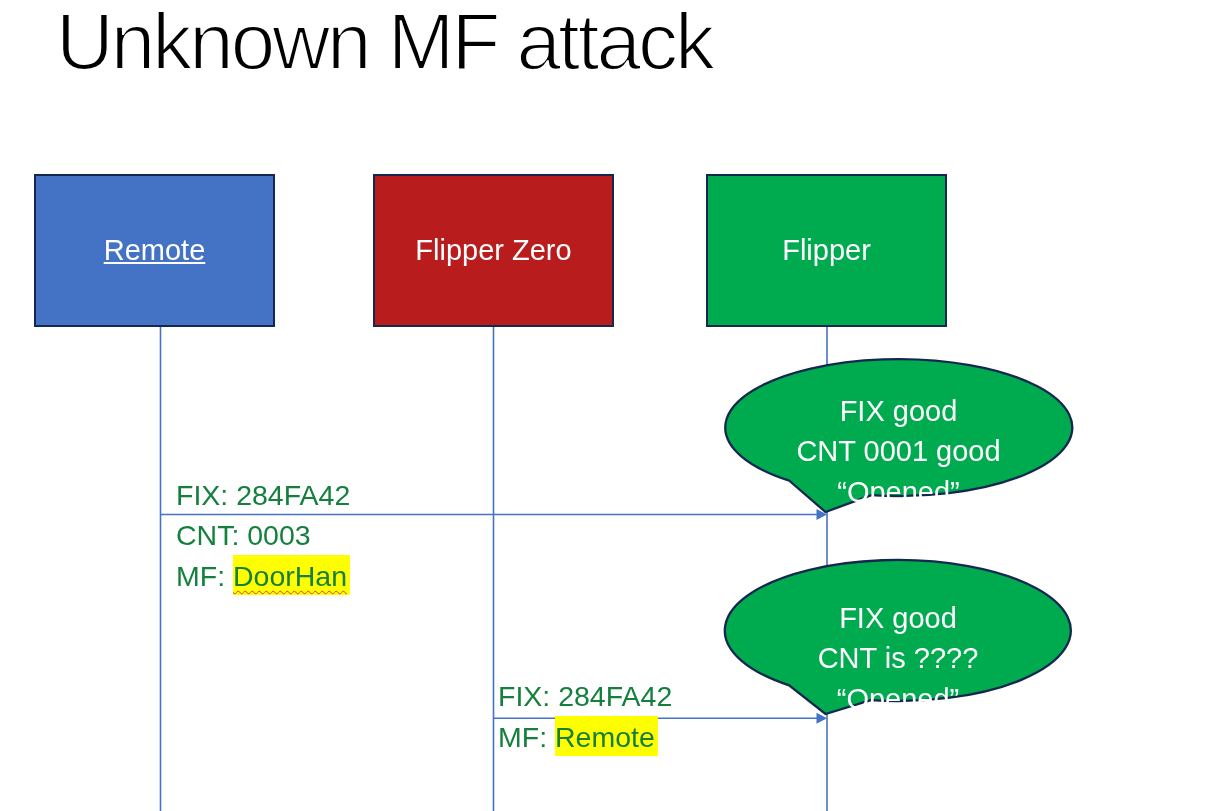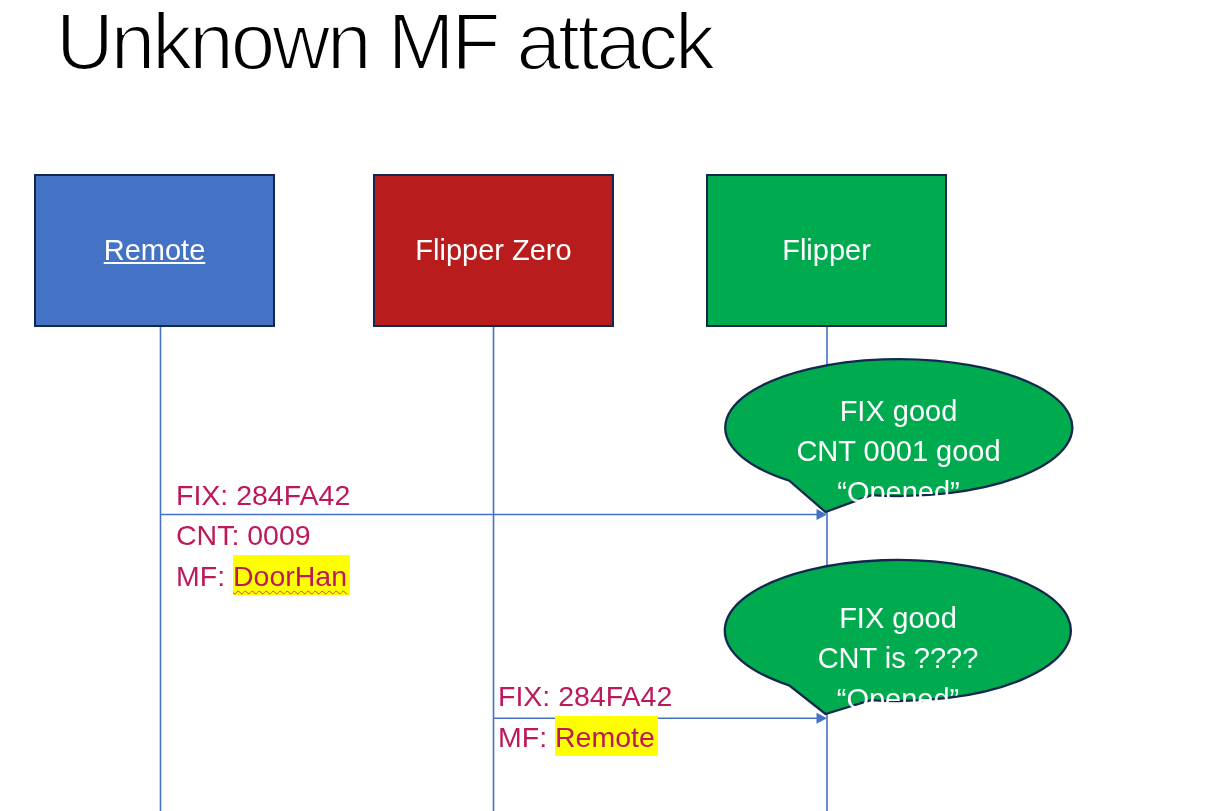--- a/index.html
+++ b/index.html
@@ -42,21 +42,21 @@
     font-size: 29px;
     white-space: nowrap;
   }
   .actor-remote   { left: 34px;  background: #4472c4; text-decoration: underline; }
   .actor-flipper  { left: 373px; background: #b91c1c; }
   .actor-receiver { left: 706px; background: #00ab50; }
   .msg-labels {
     position: absolute;
     font-size: 28.5px;
     line-height: 40.75px;
-    color: #be185d;
+    color: #15803d;
     white-space: nowrap;
   }
   .msg-labels-1 { left: 176px; top: 474.5px; }
   .msg-labels-2 { left: 498px; top: 676px; }
   .hl {
     background: #ffff00;
     padding: 5px 3px 3px 0;
   }
   .sq {
     text-decoration-line: underline;
@@ -109,21 +109,21 @@
   </div>
   <div class="actor actor-flipper">
     <span>Flipper Zero</span>
   </div>
   <div class="actor actor-receiver">
     <span>Flipper</span>
   </div>
 
   <div class="msg-labels msg-labels-1">
     <div>FIX: 284FA42</div>
-    <div><span>CNT: </span><span>0009</span></div>
+    <div><span>CNT: </span><span>0003</span></div>
     <div><span>MF: </span><span class="hl sq">DoorHan</span></div>
   </div>
 
   <div class="msg-labels msg-labels-2">
     <div>FIX: 284FA42</div>
     <div><span>MF: </span><span class="hl">Remote</span></div>
   </div>
 
   <div class="bubble-text bubble-text-1">
     <div>FIX good</div>

